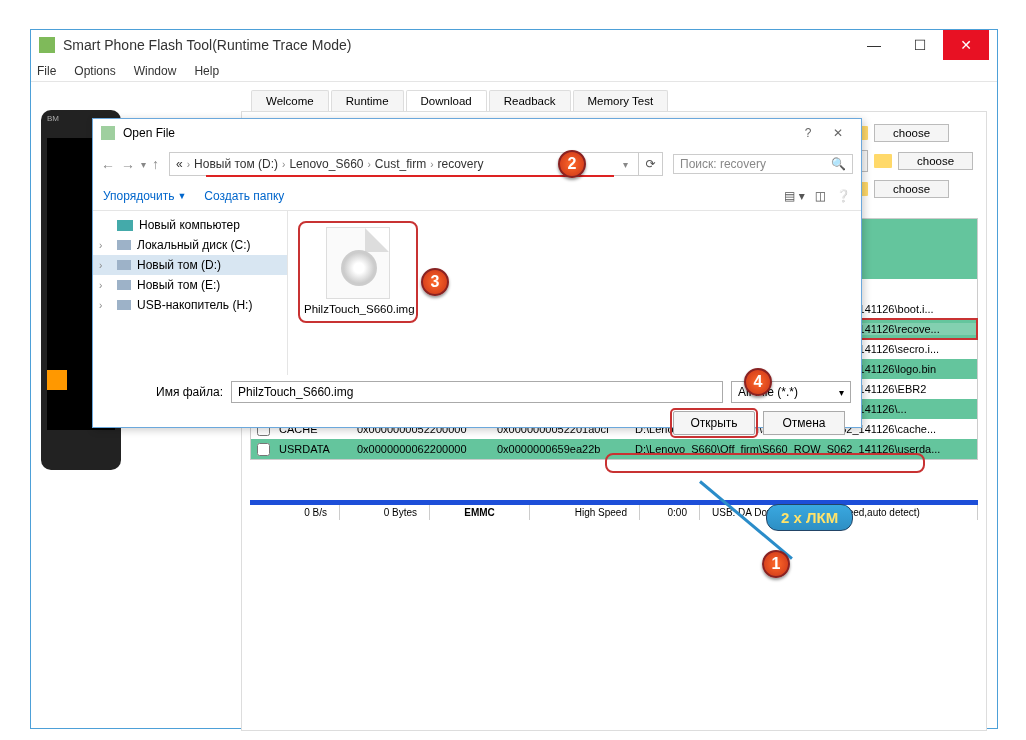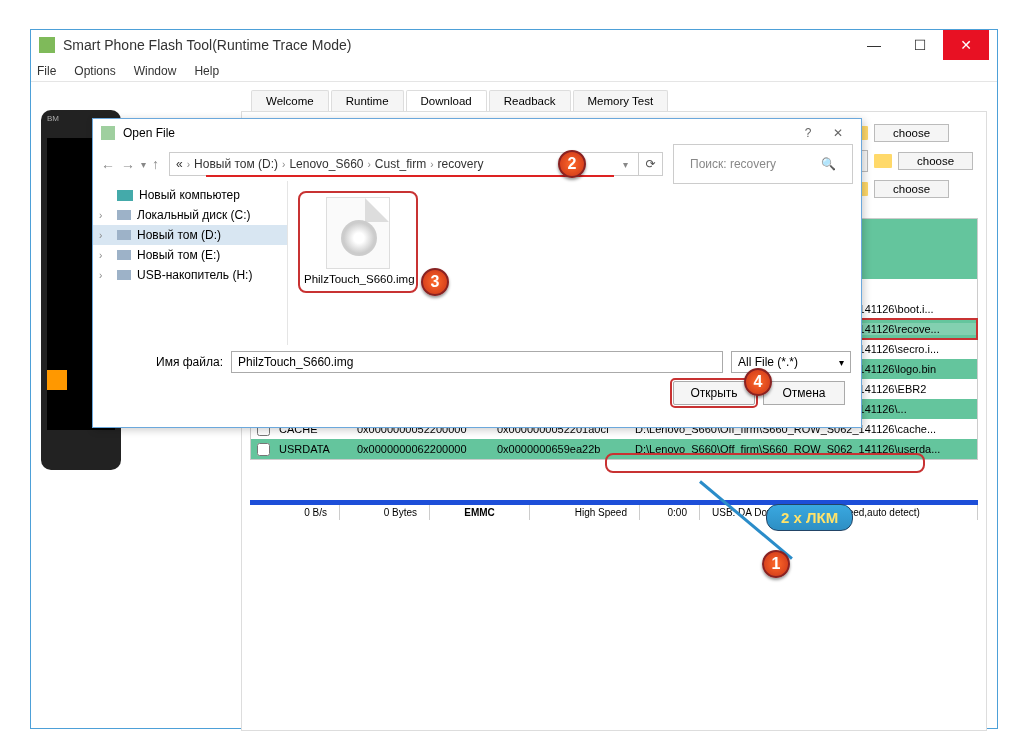--- a/index.html
+++ b/index.html
@@ -59,21 +59,21 @@
 .dlg-controls .dc { width: 30px; text-align: center; font-size: 12px; color: #666; }
 
 .dlg-nav { height: 34px; display: flex; align-items: center; margin:0 8px; }
 .nav-arrows { display: flex; gap: 6px; align-items:center; margin-right: 10px; }
 .nav-arrows span { font-size: 14px; color: #888; }
 .breadcrumb { flex: 1; border: 1px solid #ccc; height: 24px; display: flex; align-items: center; font-size: 12px; padding: 0 6px; position: relative; }
 .breadcrumb .underline { position: absolute; left: 36px; right: 24px; bottom: -2px; height: 2px; background: #d22; }
 .crumb { color: #333; }
 .crumb-sep { color: #888; margin: 0 4px; font-size: 10px; }
 .refresh-btn { width: 24px; height: 24px; border: 1px solid #ccc; border-left: none; display:flex;align-items:center;justify-content:center; font-size: 12px; color:#555;}
-.search-box { width: 180px; height: 40px; border: 1px solid #ccc; margin-left: 10px; display: flex; align-items: center; padding: 0 16px; font-size: 12px; color: #888; }
+.search-box { width: 180px; height: 20px; border: 1px solid #ccc; margin-left: 10px; display: flex; align-items: center; padding: 0 6px; font-size: 12px; color: #888; }
 .search-box .sicon { margin-left: auto; font-size: 12px; }
 
 .dlg-toolbar { height: 30px; display: flex; align-items: center; border-bottom: 1px solid #e5e5e5; padding: 0 10px; font-size: 12px; color: #0066cc; }
 .dlg-toolbar .sep { width: 18px; }
 .dlg-toolbar .views { margin-left: auto; display: flex; gap: 10px; color: #555; }
 
 .dlg-body { display: flex; height: 164px; }
 .tree { width: 195px; border-right: 1px solid #e5e5e5; padding: 4px 0; font-size: 12px; }
 .tree-item { padding: 3px 6px 3px 24px; display: flex; align-items: center; gap: 6px; }
 .tree-item.selected { background: #d8e6f2; }
@@ -306,20 +306,31 @@
       <span class="crumb">recovery</span>
       <span class="crumb-sep" style="margin-left:auto">▾</span>
       <div class="underline"></div>
     </div>
     <div class="refresh-btn">⟳</div>
     <div class="search-box">
       <span>Поиск: recovery</span>
       <span class="sicon">🔍</span>
     </div>
   </div>
+  <div class="dlg-toolbar">
+    <span>Упорядочить</span>
+    <span style="font-size:9px;margin-left:3px">▼</span>
+    <span class="sep"></span>
+    <span>Создать папку</span>
+    <div class="views">
+      <span>▤ ▾</span>
+      <span>◫</span>
+      <span style="color:#2a8cc9">❔</span>
+    </div>
+  </div>
   <div class="dlg-body">
     <div class="tree" id="tree">
         <div class="tree-item pc">
           <span class="ticn"></span>
           <span>Новый компьютер</span>
         </div>
         <div class="tree-item">
           <span class="chev">›</span>
           <span class="ticn"></span>
           <span>Локальный диск (C:)</span>

